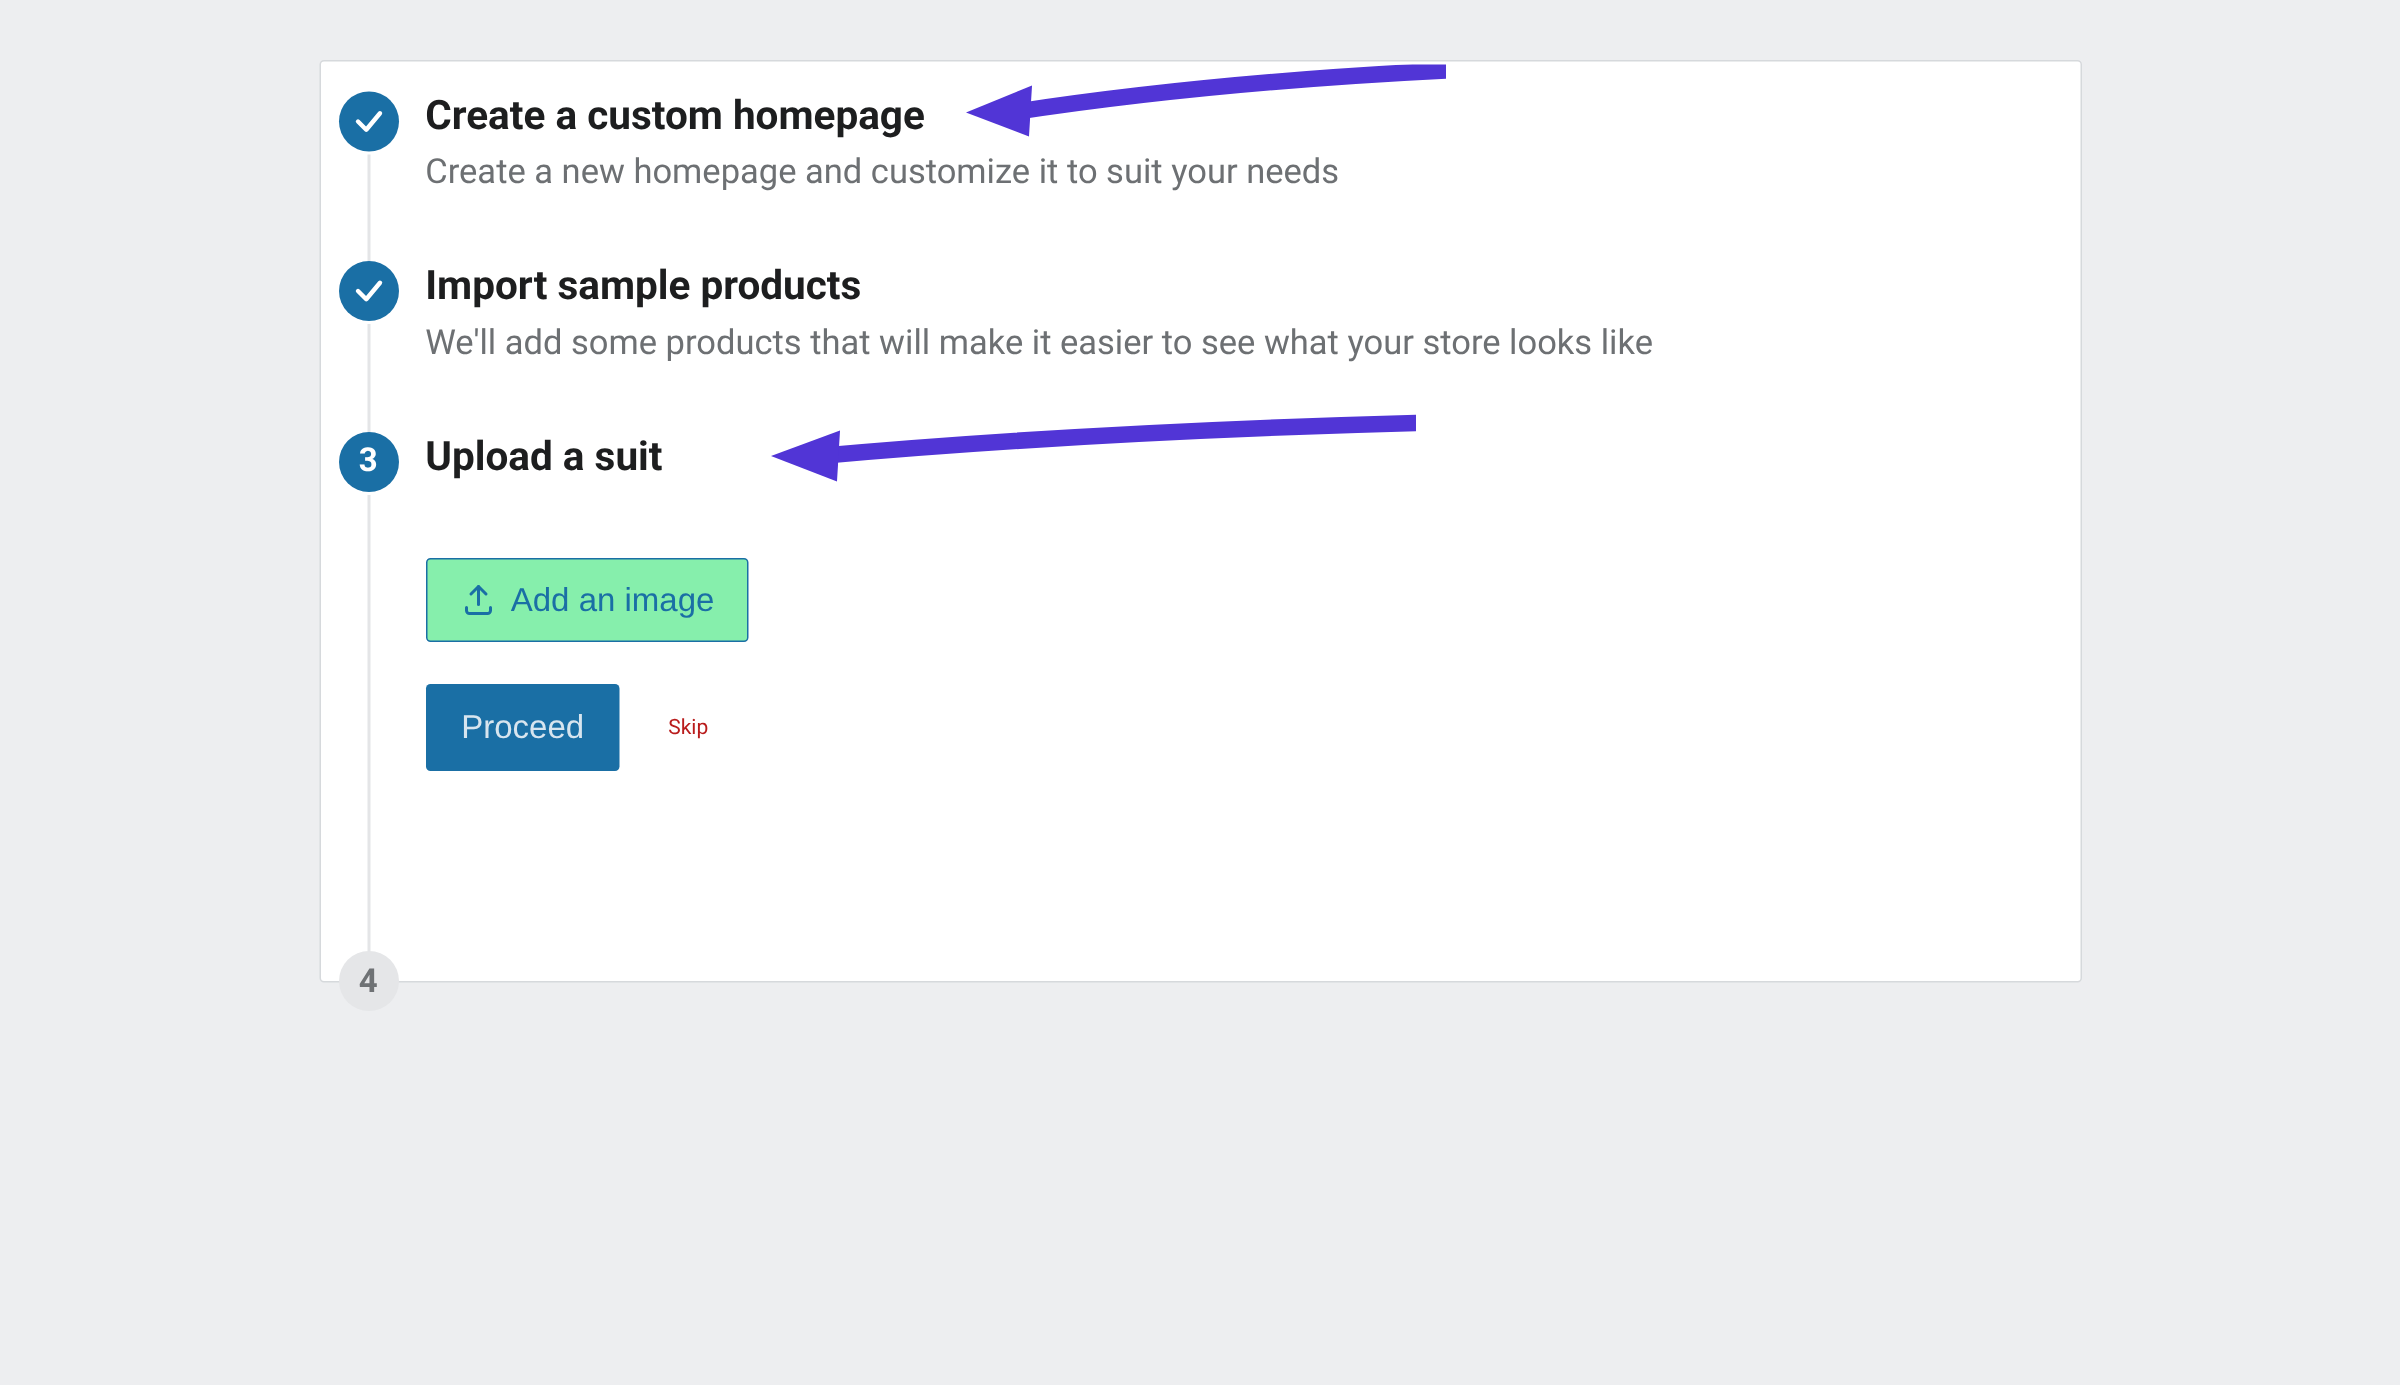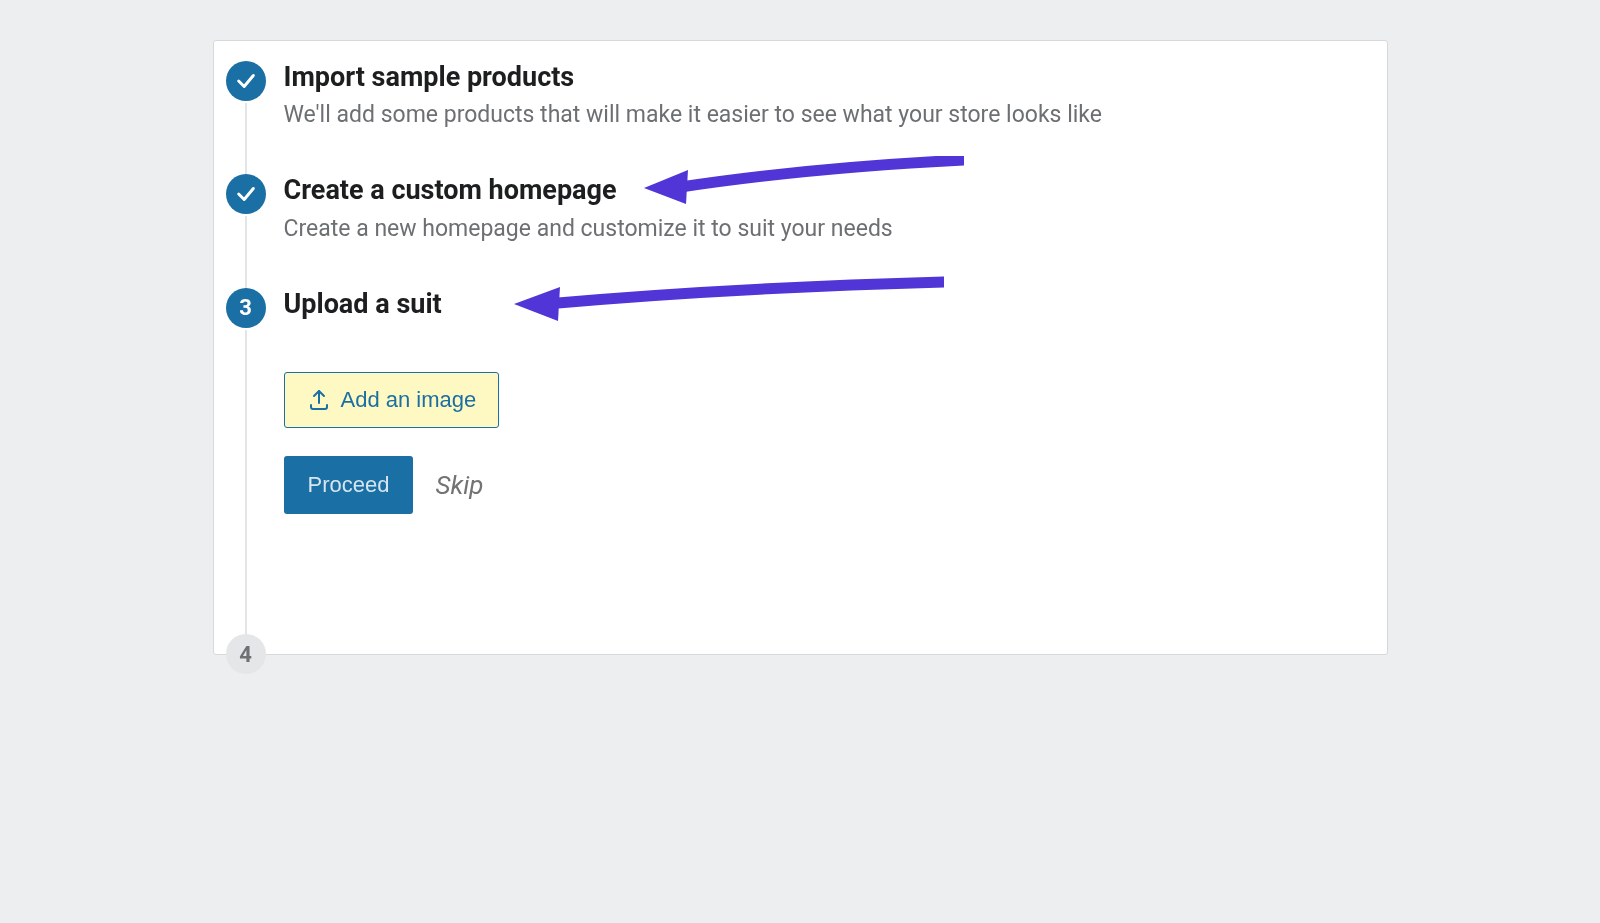--- a/index.html
+++ b/index.html
@@ -75,90 +75,89 @@
   }
   .expanded-content {
     margin-top: 52px;
     margin-bottom: 50px;
   }
   .add-image-btn {
     display: inline-flex;
     align-items: center;
     gap: 10px;
     border: 1.5px solid #1a6fa5;
-    background: #fef9c3;
+    background: #86efac;
     color: #1a6fa5;
     font-size: 22px;
     font-weight: 400;
     padding: 14px 22px;
     border-radius: 3px;
     cursor: pointer;
   }
   .add-image-btn svg { display: block; }
   .btn-row {
     margin-top: 28px;
     display: flex;
     align-items: center;
-    gap: 22px;
+    gap: 32px;
   }
   .proceed-btn {
     background: #1a6fa5;
     color: #d7e5ef;
     border: none;
     font-size: 22px;
     padding: 16px 24px;
     border-radius: 3px;
     cursor: pointer;
   }
   .skip-link {
-    color: #737373;
-    font-size: 26px;
+    color: #b91c1c;
+    font-size: 14px;
     text-decoration: none;
     cursor: pointer;
-    font-style: italic;
   }
   .arrow-annotation {
     position: absolute;
     pointer-events: none;
   }
 </style>
 </head>
 <body>
 
 <div class="panel">
-
-  <div class="step-block">
-    <div class="connector"></div>
-    <div class="step">
-      <div class="step-icon done">
-        <svg width="22" height="22" viewBox="0 0 24 24" fill="none" stroke="#ffffff" stroke-width="3.2" stroke-linecap="round" stroke-linejoin="round">
-            <polyline points="4 12 10 18 20 6"></polyline>
-          </svg>
-      </div>
-      <div class="step-title">Import sample products</div>
-      <div class="step-desc">We'll add some products that will make it easier to see what your store looks like</div>
-    </div>
-  </div>
 
   <div class="step-block" style="position:relative;">
     <div class="connector"></div>
     <div class="step">
       <div class="step-icon done">
         <svg width="22" height="22" viewBox="0 0 24 24" fill="none" stroke="#ffffff" stroke-width="3.2" stroke-linecap="round" stroke-linejoin="round">
             <polyline points="4 12 10 18 20 6"></polyline>
           </svg>
       </div>
       <div class="step-title">Create a custom homepage</div>
       <div class="step-desc">Create a new homepage and customize it to suit your needs</div>
     </div>
 
     <svg class="arrow-annotation" style="left:430px; top:-18px;" width="320" height="60" viewBox="0 0 320 60">
       <path d="M320 4 Q 160 12 30 32" stroke="#5135d6" stroke-width="11" fill="none" stroke-linecap="round"></path>
       <polygon points="0,32 44,14 42,48" fill="#5135d6"></polygon>
     </svg>
+  </div>
+
+  <div class="step-block">
+    <div class="connector"></div>
+    <div class="step">
+      <div class="step-icon done">
+        <svg width="22" height="22" viewBox="0 0 24 24" fill="none" stroke="#ffffff" stroke-width="3.2" stroke-linecap="round" stroke-linejoin="round">
+            <polyline points="4 12 10 18 20 6"></polyline>
+          </svg>
+      </div>
+      <div class="step-title">Import sample products</div>
+      <div class="step-desc">We'll add some products that will make it easier to see what your store looks like</div>
+    </div>
   </div>
 
   <div class="step-block" style="padding-bottom:70px; position:relative;">
     <div class="connector" style="top:42px; bottom:-2px;"></div>
     <div class="step">
       <div class="step-icon active">
         <span>3</span>
       </div>
       <div class="step-title">Upload a suit</div>
 

